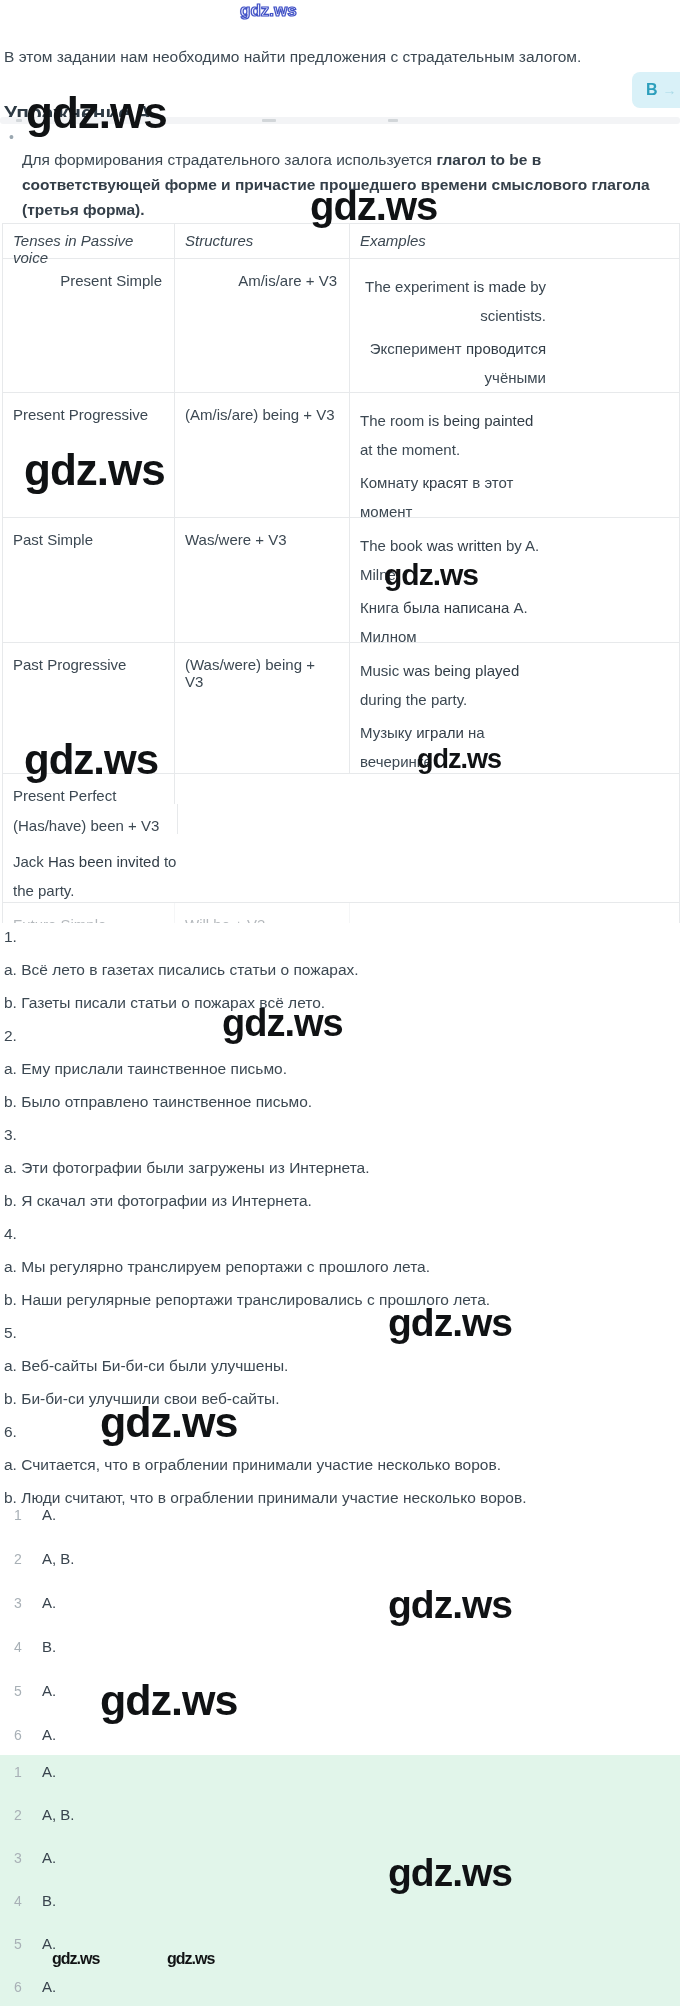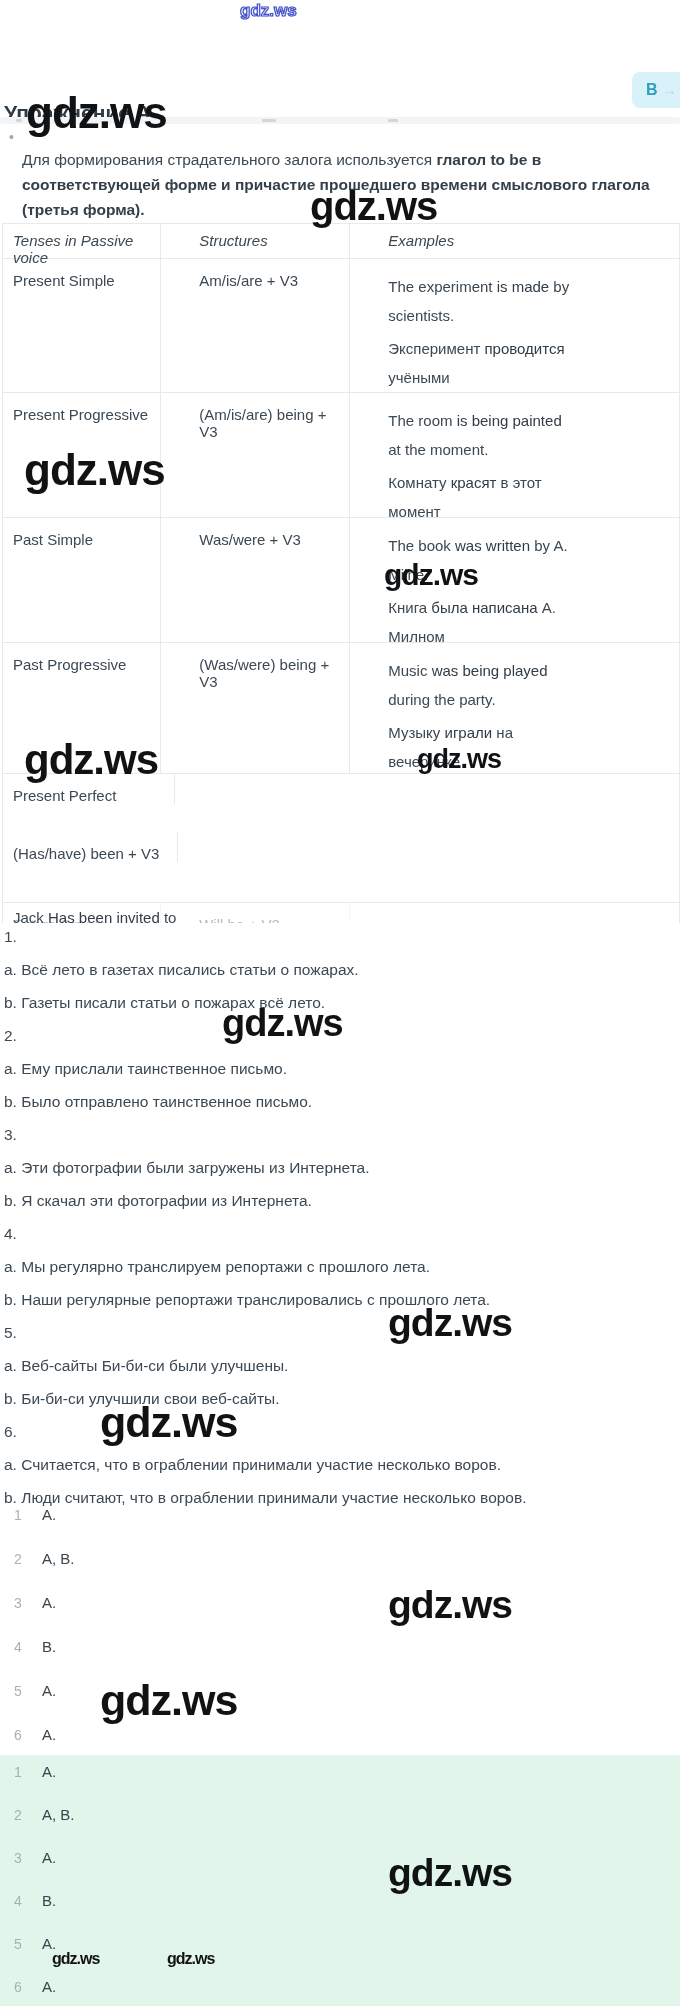--- a/index.html
+++ b/index.html
@@ -12,21 +12,21 @@
          padding-left:14px;box-sizing:border-box;overflow:hidden;}
   .badge .b-label{color:#2d9fbc;font-size:16px;font-weight:600;}
   .badge .b-arrow{color:#7fc6da;font-size:14px;margin-left:5px;opacity:.55;}
   .faint-band{position:absolute;left:0;top:117px;width:680px;height:7px;background:#f3f4f6;border-radius:3px;}
   .band-mark{position:absolute;top:119px;height:3px;background:#c9ced2;opacity:.8;border-radius:1px;}
   .note{position:absolute;left:22px;top:131px;width:648px;font-size:15.5px;line-height:25px;}
   .note-bullet{position:absolute;left:9px;top:129px;color:#9aa7b0;font-size:14px;}
   .note b{font-weight:700;color:#343f49;}
   .ptable{position:absolute;left:2px;top:223px;width:676px;height:699px;overflow:hidden;
           border-top:1px solid #e7e9eb;border-left:1px solid #e7e9eb;border-right:1px solid #e7e9eb;}
-  .trow{display:flex;border-bottom:1px solid #e7e9eb;box-sizing:border-box;gap:28px;}
+  .trow{display:flex;border-bottom:1px solid #e7e9eb;box-sizing:border-box;}
   .trow.cut{opacity:.38;border-bottom:none;}
   .tc{box-sizing:border-box;padding:13px 12px 0 10px;font-size:15px;}
   .tc1{width:172px;border-right:1px solid #e7e9eb;}
   .tc2{width:175px;border-right:1px solid #e7e9eb;}
   .tc3{width:329px;}
   .thead .tc{font-style:italic;padding-top:8px;font-size:15px;color:#3c4852;}
   .thead{height:35px;}
   .expara{max-width:186px;line-height:29px;margin:0 0 4px 0;}
   .expara b{font-weight:400;color:#313c46;}
   .sentences{position:absolute;left:4px;top:926px;width:660px;font-size:15.5px;}
@@ -41,20 +41,21 @@
   .wm{position:absolute;color:#101214;font-weight:600;white-space:nowrap;pointer-events:none;
       letter-spacing:-1px;}
   .wm.outline{color:#eceefc;-webkit-text-stroke:1.2px #4353c6;text-shadow:0 0 1px #4353c6;
       font-weight:700;letter-spacing:0;}
 </style>
 </head>
 <body>
 
 <div class="page">
 
+  <p class="intro">В этом задании нам необходимо найти предложения с страдательным залогом.</p>
 
   <h1 class="ex-title">Упражнение А</h1>
 
   <div class="badge">
     <span class="b-label">В</span>
     <span class="b-arrow">→</span>
   </div>
 
   <div class="faint-band"></div>
   <div class="band-mark" style="left:262px;width:14px;"></div>
@@ -64,21 +65,21 @@
   <span class="note-bullet">•</span>
   <p class="note"><span>Для формирования страдательного залога используется </span><b>глагол to be в соответствующей форме и причастие прошедшего времени смыслового глагола (третья форма).</b></p>
 
   <div class="ptable">
     <div class="trow thead">
       <div class="tc tc1">Tenses in Passive voice</div>
       <div class="tc tc2">Structures</div>
       <div class="tc tc3">Examples</div>
     </div>
     <div id="table-body">
-        <div class="trow" style="height: 134px;">
+        <div class="trow" style="height: 134px; text-align: right;">
           <div class="tc tc1">Present Simple</div>
           <div class="tc tc2">Am/is/are + V3</div>
           <div class="tc tc3">
             <p class="expara"><span>The experiment </span><b>is made</b><span> by scientists.</span></p>
             <p class="expara"><span>Эксперимент </span><b>проводится</b><span> учёными</span></p>
           </div>
         </div>
         <div class="trow" style="height: 125px;">
           <div class="tc tc1">Present Progressive</div>
           <div class="tc tc2">(Am/is/are) being + V3</div>

